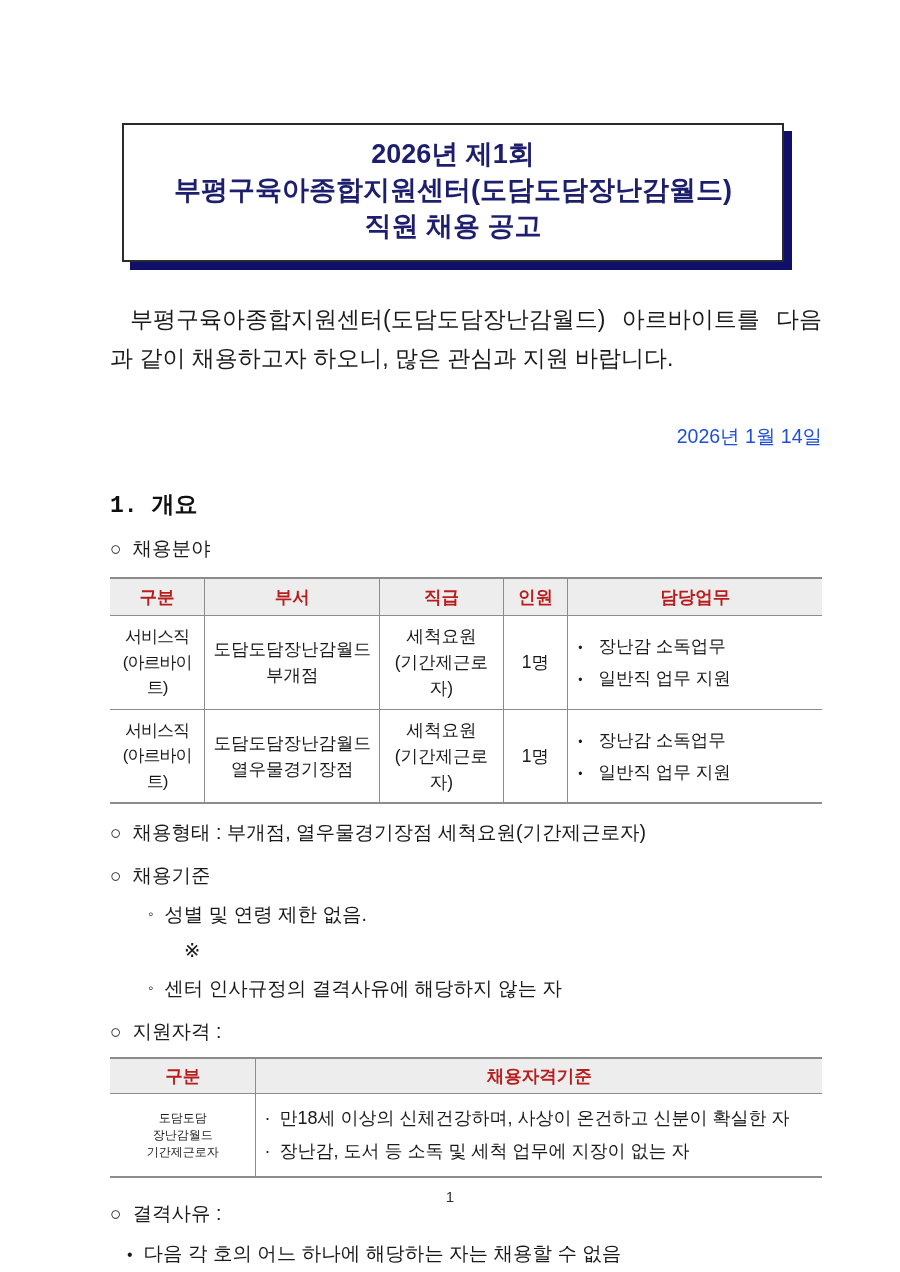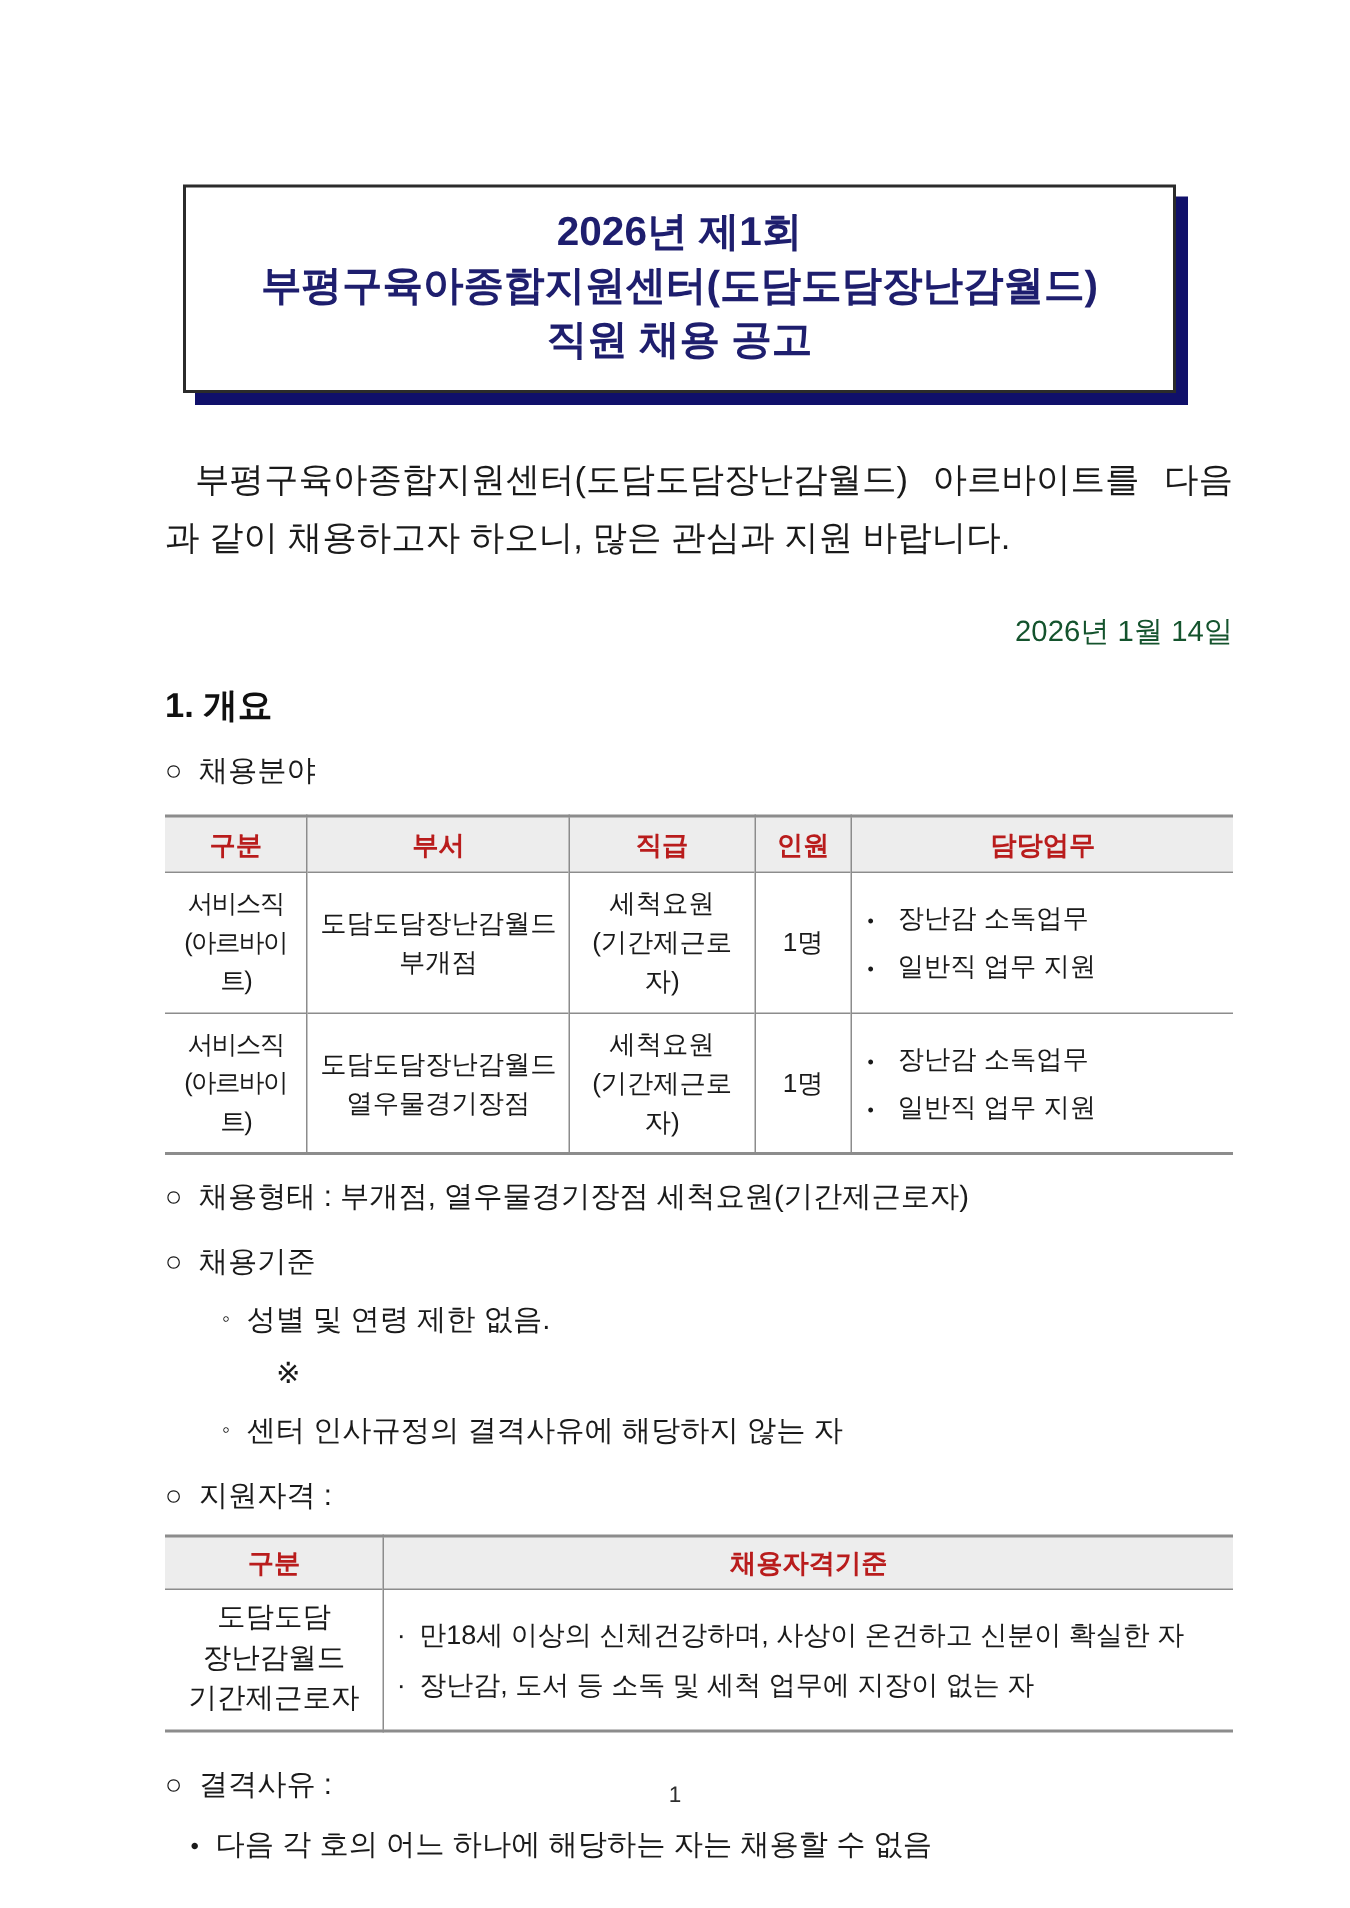--- a/index.html
+++ b/index.html
@@ -41,32 +41,33 @@
     margin-top: 38px;
     font-size: 23px;
     line-height: 1.72;
     text-align: justify;
     word-break: break-all;
     text-indent: 20px;
     color: #1a1a1a;
   }
 
   .signoff {
-    margin-top: 26px;
+    margin-top: 41px;
     text-align: right;
     font-size: 19.5px;
     line-height: 1.72;
-    color: #14532d;
+    color: #1d4ed8;
   }
 
   .sec-heading {
-    margin-top: 17px;
+    margin-top: 36px;
     font-size: 23px;
     font-weight: bold;
     color: #101010;
+    font-family: Liberation Mono, monospace;
   }
 
   
   .li {
     display: flex;
     align-items: baseline;
     gap: 11px;
     font-size: 19.5px;
     line-height: 1.4;
     color: #1a1a1a;
@@ -118,21 +119,21 @@
   .duties-cell { text-align: left; padding-left: 10px; }
   .duty {
     display: flex;
     align-items: baseline;
     gap: 16px;
     padding: 3px 0;
   }
   .duty .b { font-size: 12px; flex: 0 0 auto; }
 
   .t2 th { padding: 5px 2px; }
-  .qual-cat { font-size: 19px; line-height: 1.42; padding: 6px 2px; }
+  .qual-cat { font-size: 12px; line-height: 1.42; padding: 6px 2px; }
   .crit-cell { text-align: left; padding: 8px 4px 8px 8px; }
   .crit-line {
     display: flex;
     align-items: baseline;
     gap: 9px;
     padding: 3px 0;
     font-size: 18px;
   }
   .crit-line .m { flex: 0 0 auto; }
 

